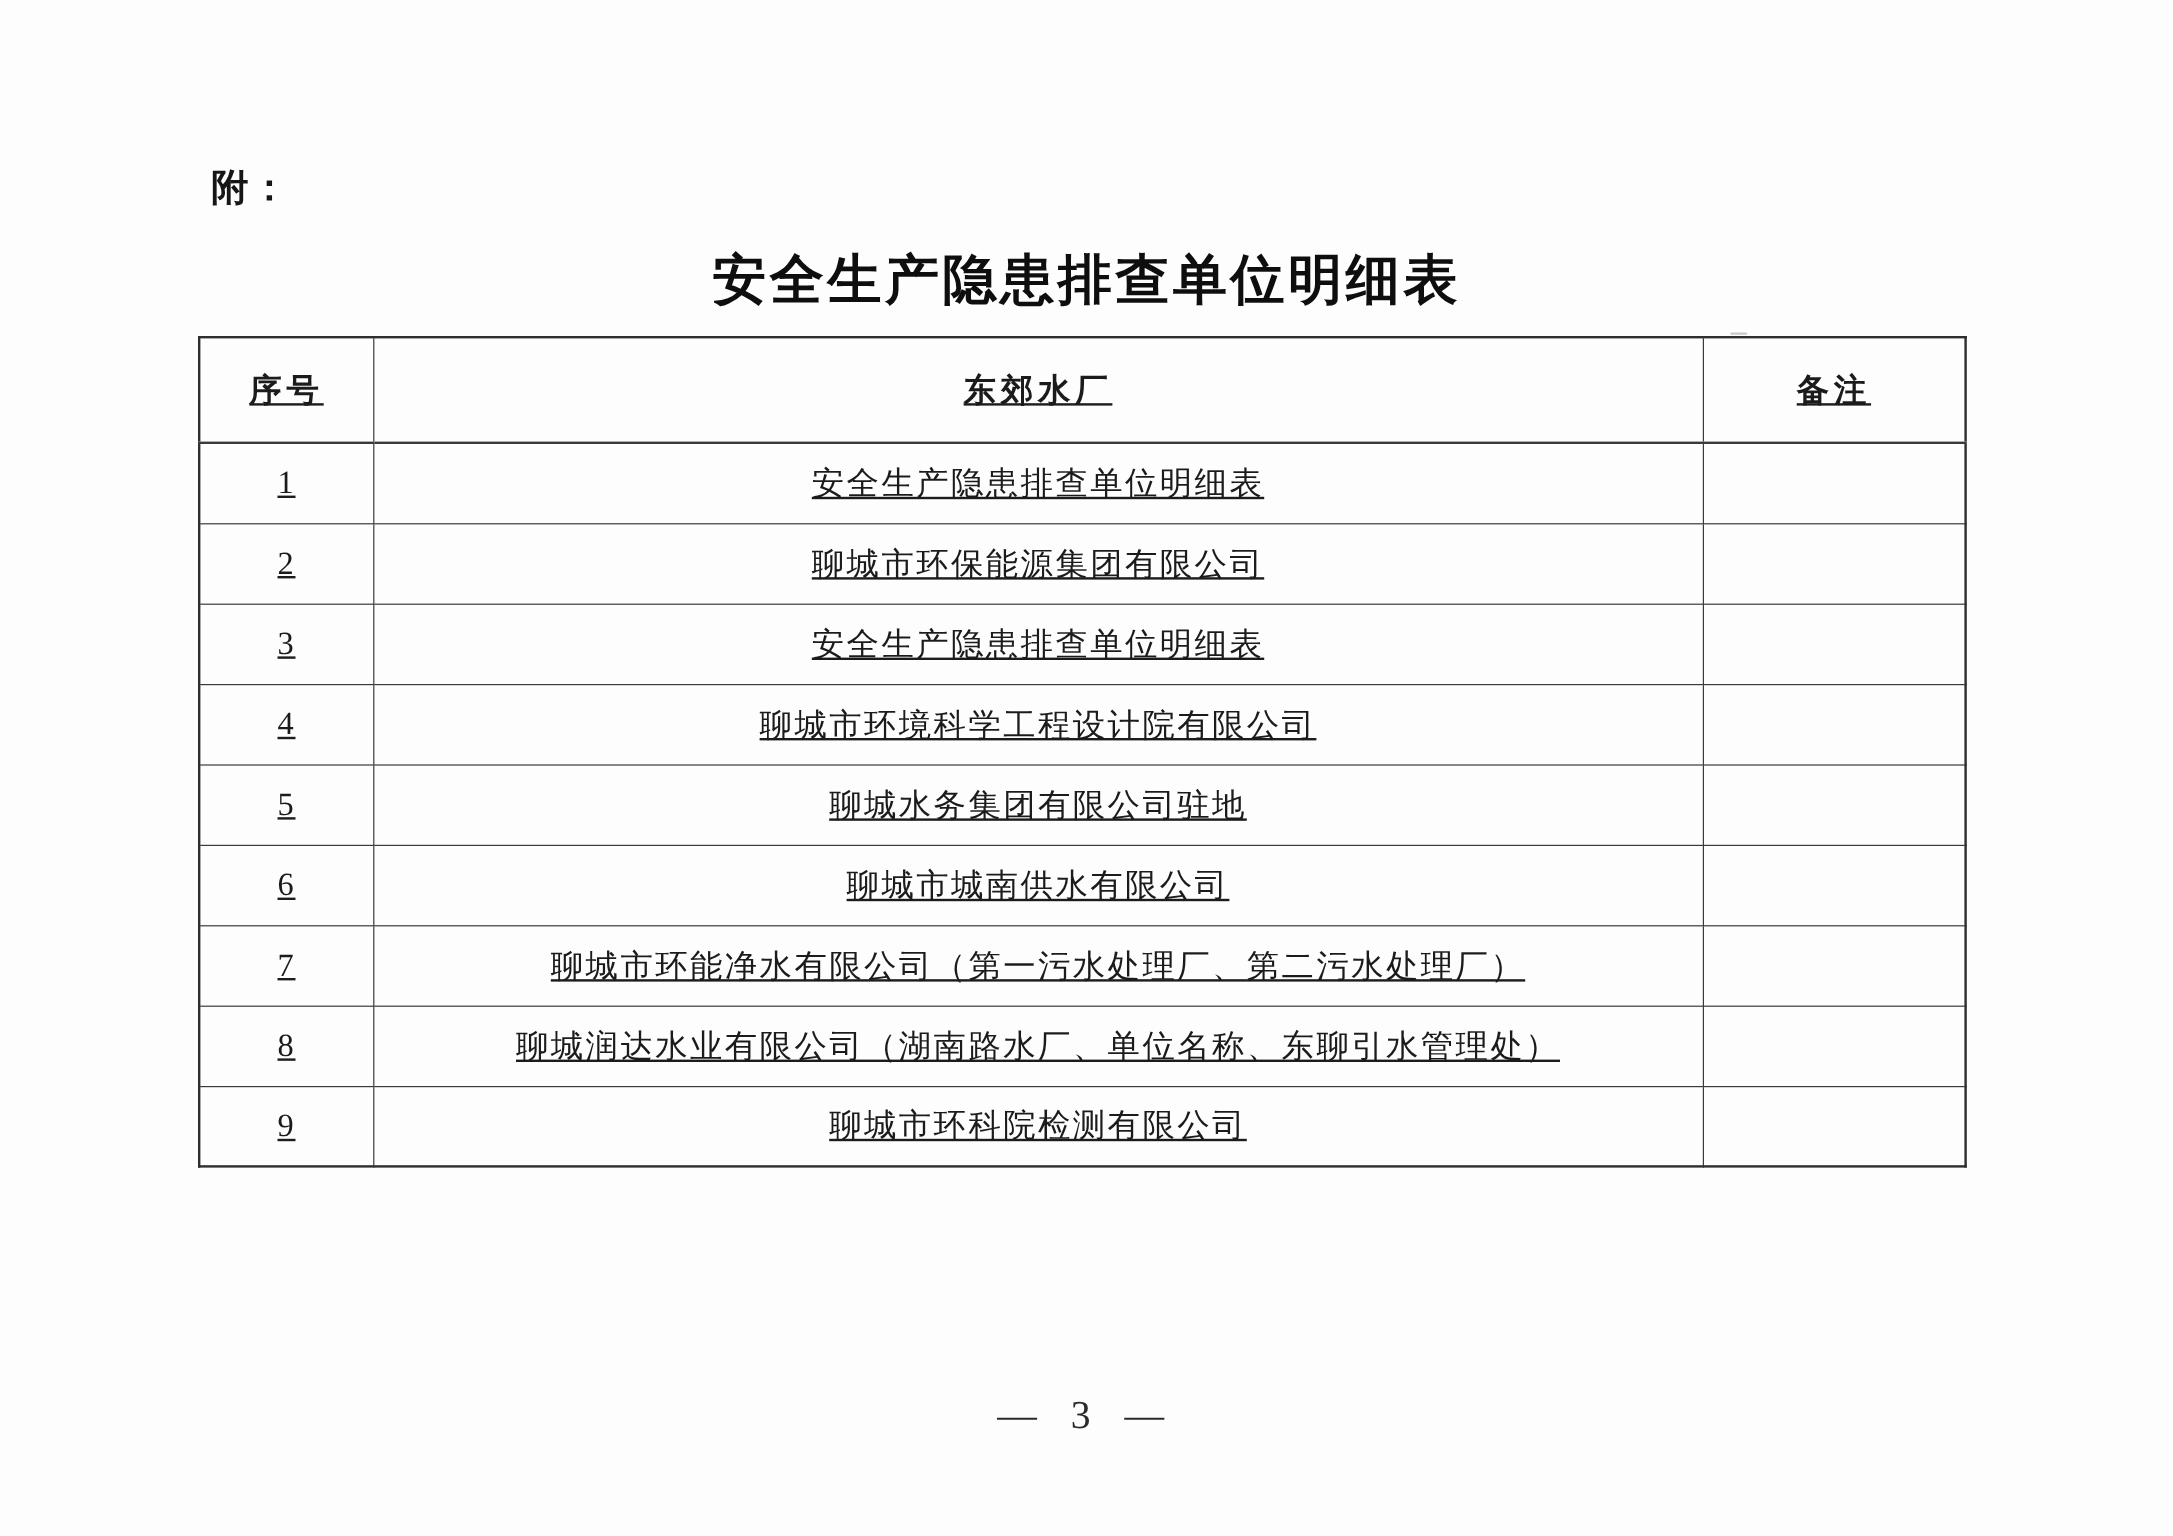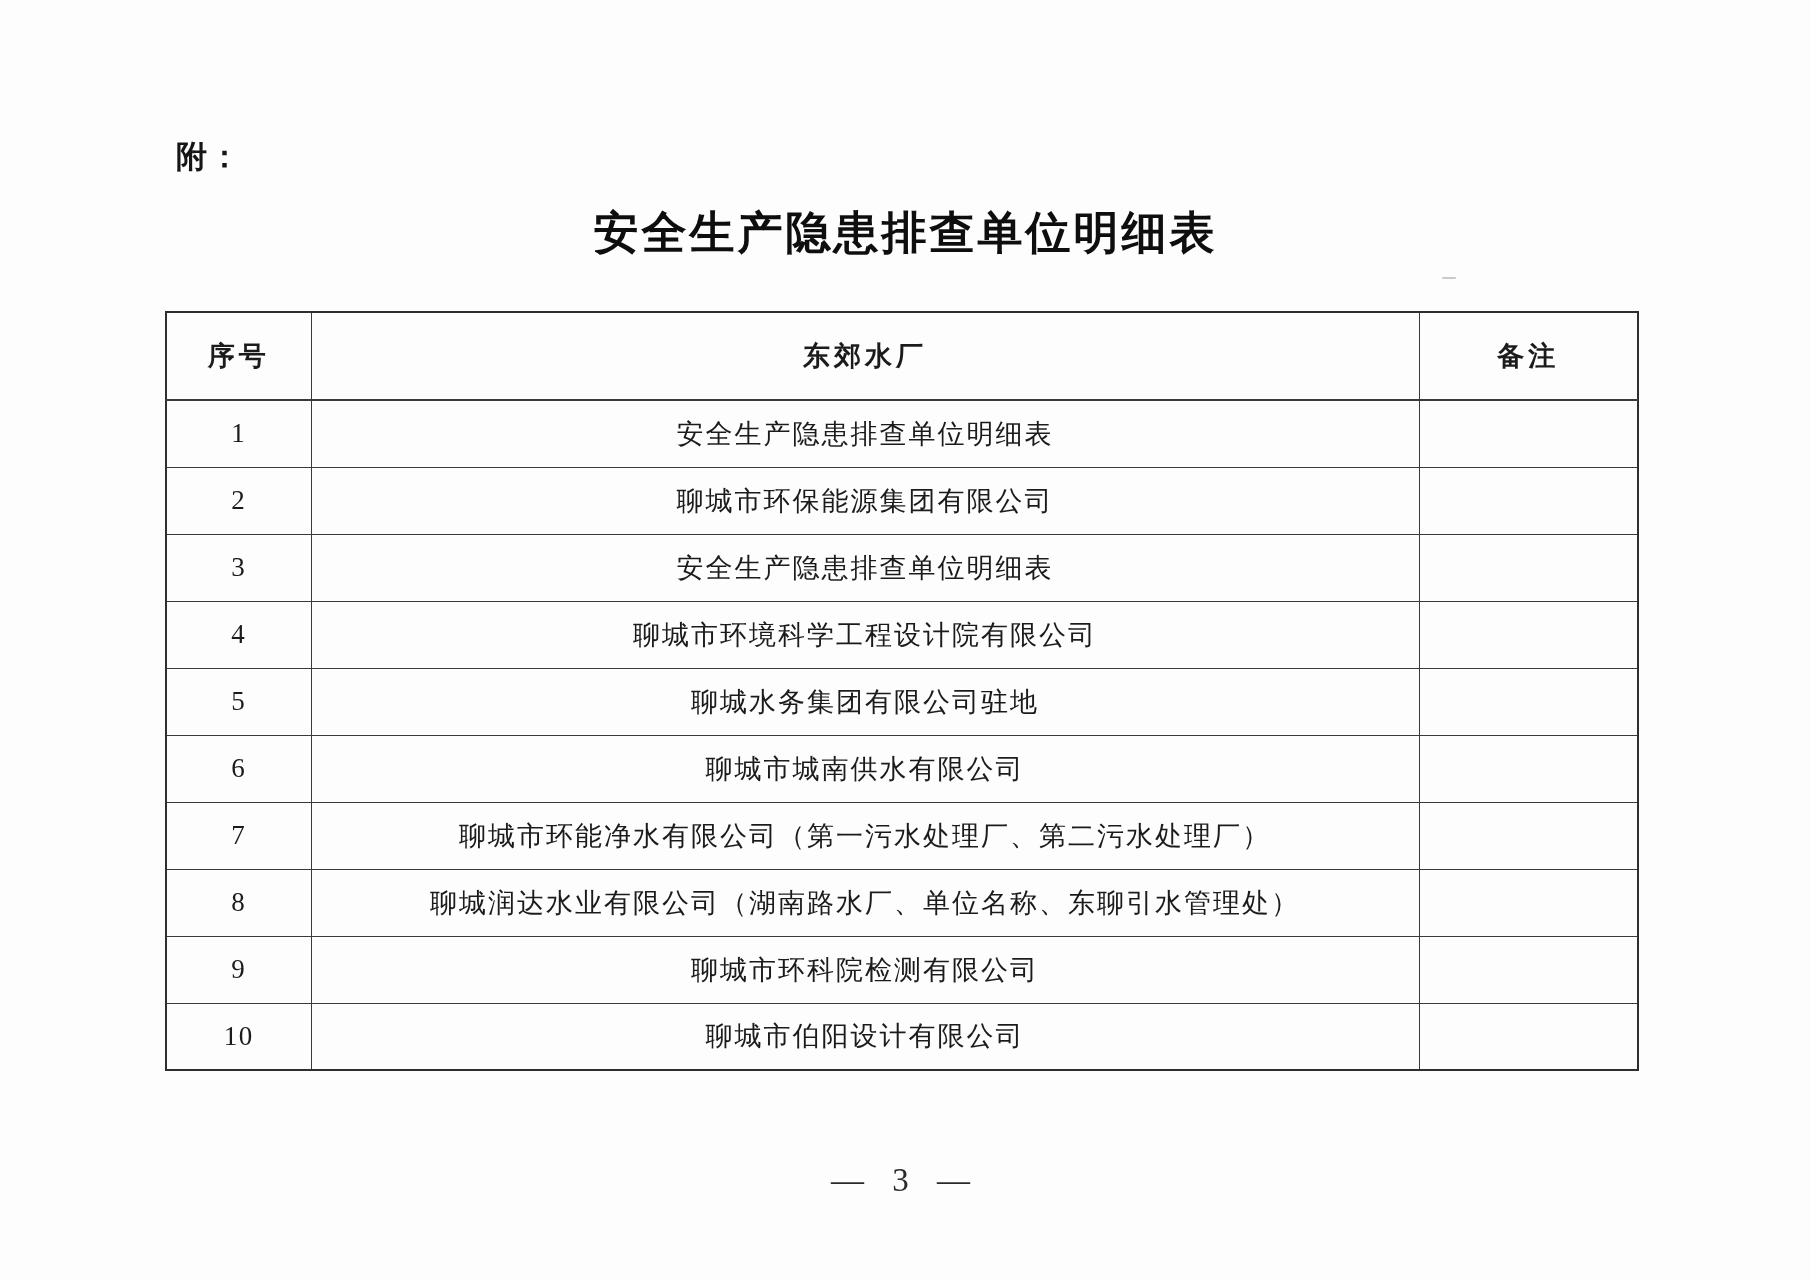--- a/index.html
+++ b/index.html
@@ -33,25 +33,26 @@
     text-align: center;
     font-size: 45px;
     font-weight: 800;
     letter-spacing: 3px;
     color: #0e0e0e;
     margin-top: 25px;
   }
   table.units-table {
     position: absolute;
     left: 165px;
-    top: 311px;
+    top: 280px;
     width: 1472px;
     border-collapse: collapse;
     table-layout: fixed;
     background: transparent;
+    text-decoration: underline;
   }
   table.units-table col.c-no   { width: 145px; }
   table.units-table col.c-name { width: 1108px; }
   table.units-table col.c-note { width: 219px; }
   table.units-table th,
   table.units-table td {
     border: 1.6px solid #3a3a3a;
     text-align: center;
     vertical-align: middle;
     font-size: 27px;
@@ -152,23 +153,18 @@
       <tr>
         <td class="col-no">8</td>
         <td class="col-name">聊城润达水业有限公司（湖南路水厂、单位名称、东聊引水管理处）</td>
         <td class="col-note"></td>
       </tr>
       <tr>
         <td class="col-no">9</td>
         <td class="col-name">聊城市环科院检测有限公司</td>
         <td class="col-note"></td>
       </tr>
-      <tr>
-        <td class="col-no">10</td>
-        <td class="col-name">聊城市伯阳设计有限公司</td>
-        <td class="col-note"></td>
-      </tr>
     </tbody>
   </table>
 
   <div class="page-number">—  3  —</div>
 
 </div>
 
 </body></html>

